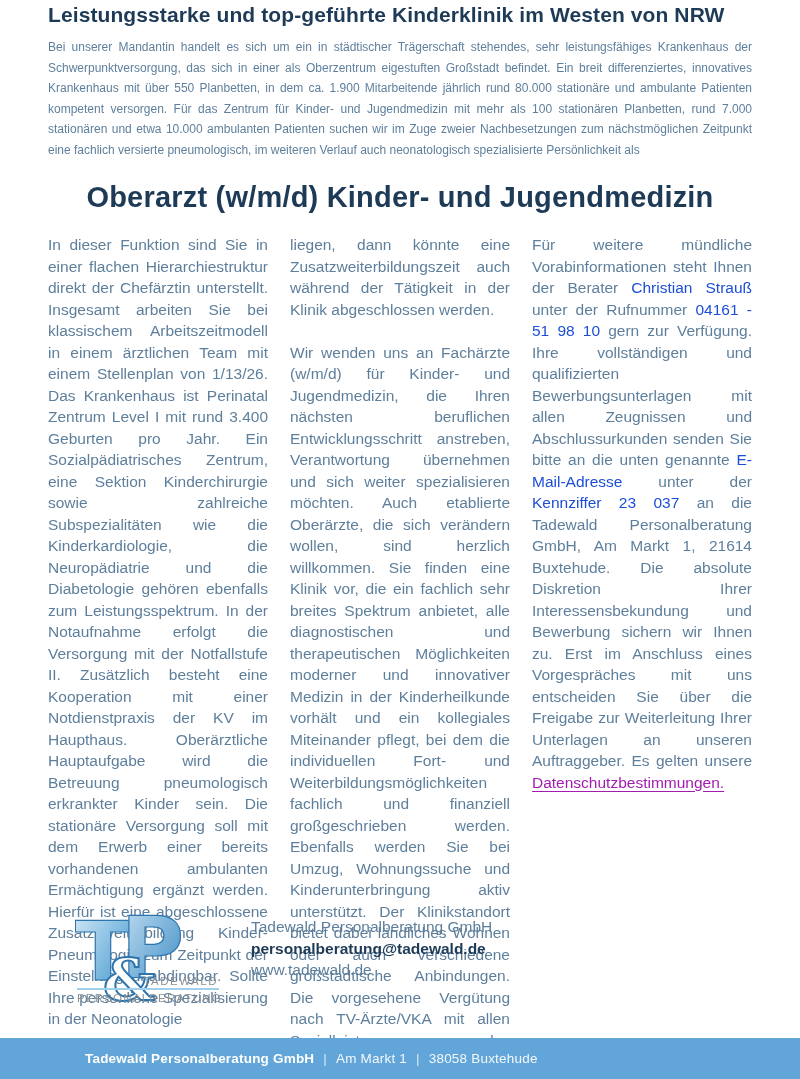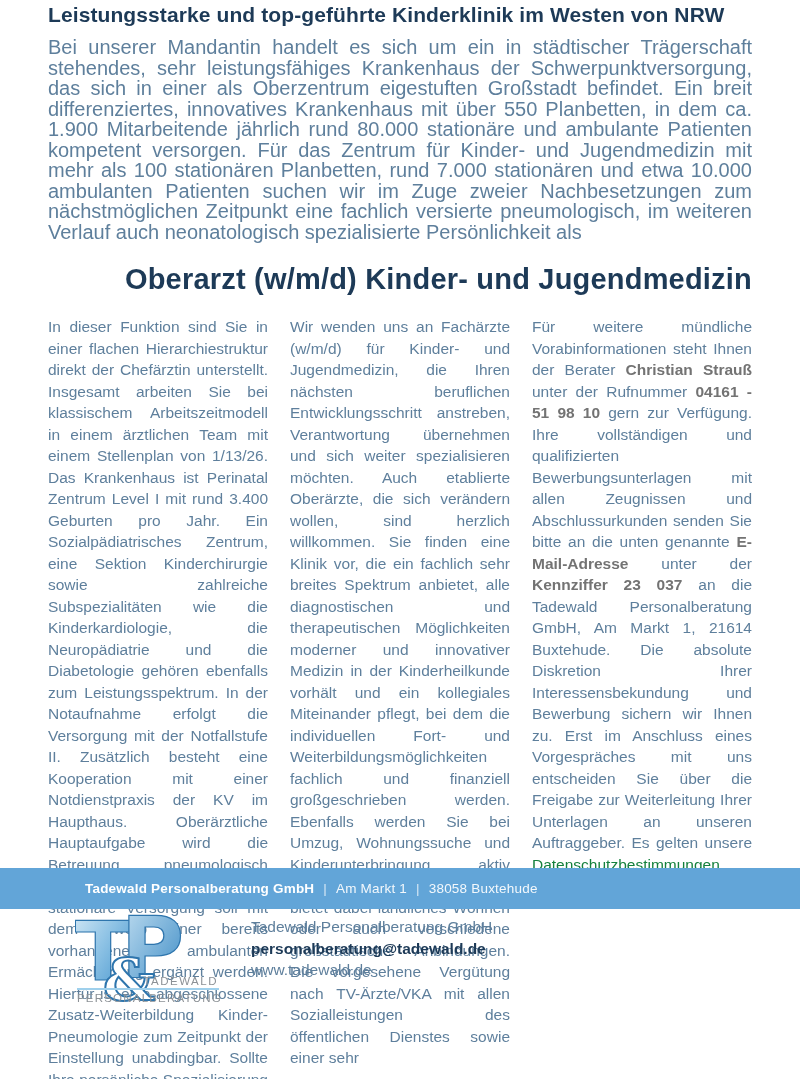--- a/index.html
+++ b/index.html
@@ -2,45 +2,45 @@
 <html lang="de"><head>
 <meta charset="utf-8">
 <style>
   * { margin:0; padding:0; box-sizing:border-box; }
   html,body { background:#ffffff; }
   body {
     width:800px; height:1079px; position:relative; overflow:hidden;
     font-family:"Liberation Sans", sans-serif;
     -webkit-font-smoothing:antialiased;
   }
-  .page { width:800px; height:909px; position:relative; }
+  .page { width:800px; height:1079px; position:relative; }
   .content { padding:0 48px; }
 
   .top-heading {
     font-size:21px; font-weight:700; color:#1d3a57;
     padding-top:3px; letter-spacing:0.1px;
   }
   .intro {
     margin-top:10px;
-    font-size:20px; line-height:20.5px; color:#5e7f9c;
+    font-size:12px; line-height:20.5px; color:#5e7f9c;
     text-align:justify; hyphens:auto; -webkit-hyphens:auto;
   }
   .job-title {
     font-size:29px; font-weight:700; color:#1d3a57;
-    text-align:right; margin:21px 0 20px 0; letter-spacing:0.2px;
+    text-align:center; margin:21px 0 20px 0; letter-spacing:0.2px;
   }
   .columns {
     display:flex; gap:22px;
     font-size:15.5px; line-height:21.5px; color:#5e7f9c;
   }
   .col { flex:1; text-align:justify; hyphens:auto; -webkit-hyphens:auto; }
   .col p + p { margin-top:21.5px; }
-  .col b { font-weight:700; color:#737373; }
+  .col b { font-weight:400; color:#1d4ed8; }
   a.doc-link {
-    color:#15803d; text-decoration:underline; text-underline-offset:3px; cursor:pointer;
+    color:#a21caf; text-decoration:underline; text-underline-offset:3px; cursor:pointer;
   }
 
   .footer {
     position:absolute; left:0; top:908px; width:800px;
     display:flex; align-items:flex-start; padding-left:75px;
   }
   .logo-wrap { width:146px; height:100px; flex:0 0 auto; }
   .contact {
     margin-left:30px; padding-top:8px;
     font-size:15.5px; line-height:21.5px; color:#5e7f9c;
@@ -66,20 +66,21 @@
 
     <p class="intro">Bei unserer Mandantin handelt es sich um ein in städtischer Trägerschaft stehendes, sehr leistungsfähiges Krankenhaus der Schwerpunktversorgung, das sich in einer als Oberzentrum eigestuften Großstadt befindet. Ein breit differenziertes, innovatives Krankenhaus mit über 550 Planbetten, in dem ca. 1.900 Mitarbeitende jährlich rund 80.000 stationäre und ambulante Patienten kompetent versorgen. Für das Zentrum für Kinder- und Jugendmedizin mit mehr als 100 stationären Planbetten, rund 7.000 stationären und etwa 10.000 ambulanten Patienten suchen wir im Zuge zweier Nachbesetzungen zum nächstmöglichen Zeitpunkt eine fachlich versierte pneumologisch, im weiteren Verlauf auch neonatologisch spezialisierte Persönlichkeit als</p>
 
     <h2 class="job-title">Oberarzt (w/m/d) Kinder- und Jugendmedizin</h2>
 
     <div class="columns">
       <div class="col">
         <p>In dieser Funktion sind Sie in einer flachen Hierarchiestruktur direkt der Chefärztin unterstellt. Insgesamt arbeiten Sie bei klassischem Arbeitszeitmodell in einem ärztlichen Team mit einem Stellenplan von 1/13/26. Das Krankenhaus ist Perinatal Zentrum Level I mit rund 3.400 Geburten pro Jahr. Ein Sozialpädiatrisches Zentrum, eine Sektion Kinderchirurgie sowie zahlreiche Subspezialitäten wie die Kinderkardiologie, die Neuropädiatrie und die Diabetologie gehören ebenfalls zum Leistungsspektrum. In der Notaufnahme erfolgt die Versorgung mit der Notfallstufe II. Zusätzlich besteht eine Kooperation mit einer Notdienstpraxis der KV im Haupthaus. Oberärztliche Hauptaufgabe wird die Betreuung pneumologisch erkrankter Kinder sein. Die stationäre Versorgung soll mit dem Erwerb einer bereits vorhandenen ambulanten Ermächtigung ergänzt werden. Hierfür ist eine abgeschlossene Zusatz-Weiterbildung Kinder-Pneumologie zum Zeitpunkt der Einstellung unabdingbar. Sollte Ihre persönliche Spezialisierung in der Neonatologie</p>
       </div>
       <div class="col">
+        <p>liegen, dann könnte eine Zusatzweiterbildungszeit auch während der Tätigkeit in der Klinik abgeschlossen werden.</p>
         <p>Wir wenden uns an Fachärzte (w/m/d) für Kinder- und Jugendmedizin, die Ihren nächsten beruflichen Entwicklungsschritt anstreben, Verantwortung übernehmen und sich weiter spezialisieren möchten. Auch etablierte Oberärzte, die sich verändern wollen, sind herzlich willkommen. Sie finden eine Klinik vor, die ein fachlich sehr breites Spektrum anbietet, alle diagnostischen und therapeutischen Möglichkeiten moderner und innovativer Medizin in der Kinderheilkunde vorhält und ein kollegiales Miteinander pflegt, bei dem die individuellen Fort- und Weiterbildungsmöglichkeiten fachlich und finanziell großgeschrieben werden. Ebenfalls werden Sie bei Umzug, Wohnungssuche und Kinderunterbringung aktiv unterstützt. Der Klinikstandort bietet dabei ländliches Wohnen oder auch verschiedene großstädtische Anbindungen. Die vorgesehene Vergütung nach TV-Ärzte/VKA mit allen Sozialleistungen des öffentlichen Dienstes sowie einer sehr</p>
       </div>
       <div class="col">
         <p><span>Für weitere mündliche Vorabinformationen steht Ihnen der Berater </span><b>Christian Strauß</b><span> unter der Rufnummer </span><b>04161 - 51 98 10</b><span> gern zur Verfügung. Ihre vollständigen und qualifizierten Bewerbungsunterlagen mit allen Zeugnissen und Abschlussurkunden senden Sie bitte an die unten genannte </span><b>E-Mail-Adresse</b><span> unter der </span><b>Kennziffer 23 037</b><span> an die Tadewald Personalberatung GmbH, Am Markt 1, 21614 Buxtehude. Die absolute Diskretion Ihrer Interessensbekundung und Bewerbung sichern wir Ihnen zu. Erst im Anschluss eines Vorgespräches mit uns entscheiden Sie über die Freigabe zur Weiterleitung Ihrer Unterlagen an unseren Auftraggeber. Es gelten unsere </span><a class="doc-link">Datenschutzbestimmungen.</a></p>
       </div>
     </div>
   </div>
 
   <div class="footer">
     <div class="logo-wrap">

